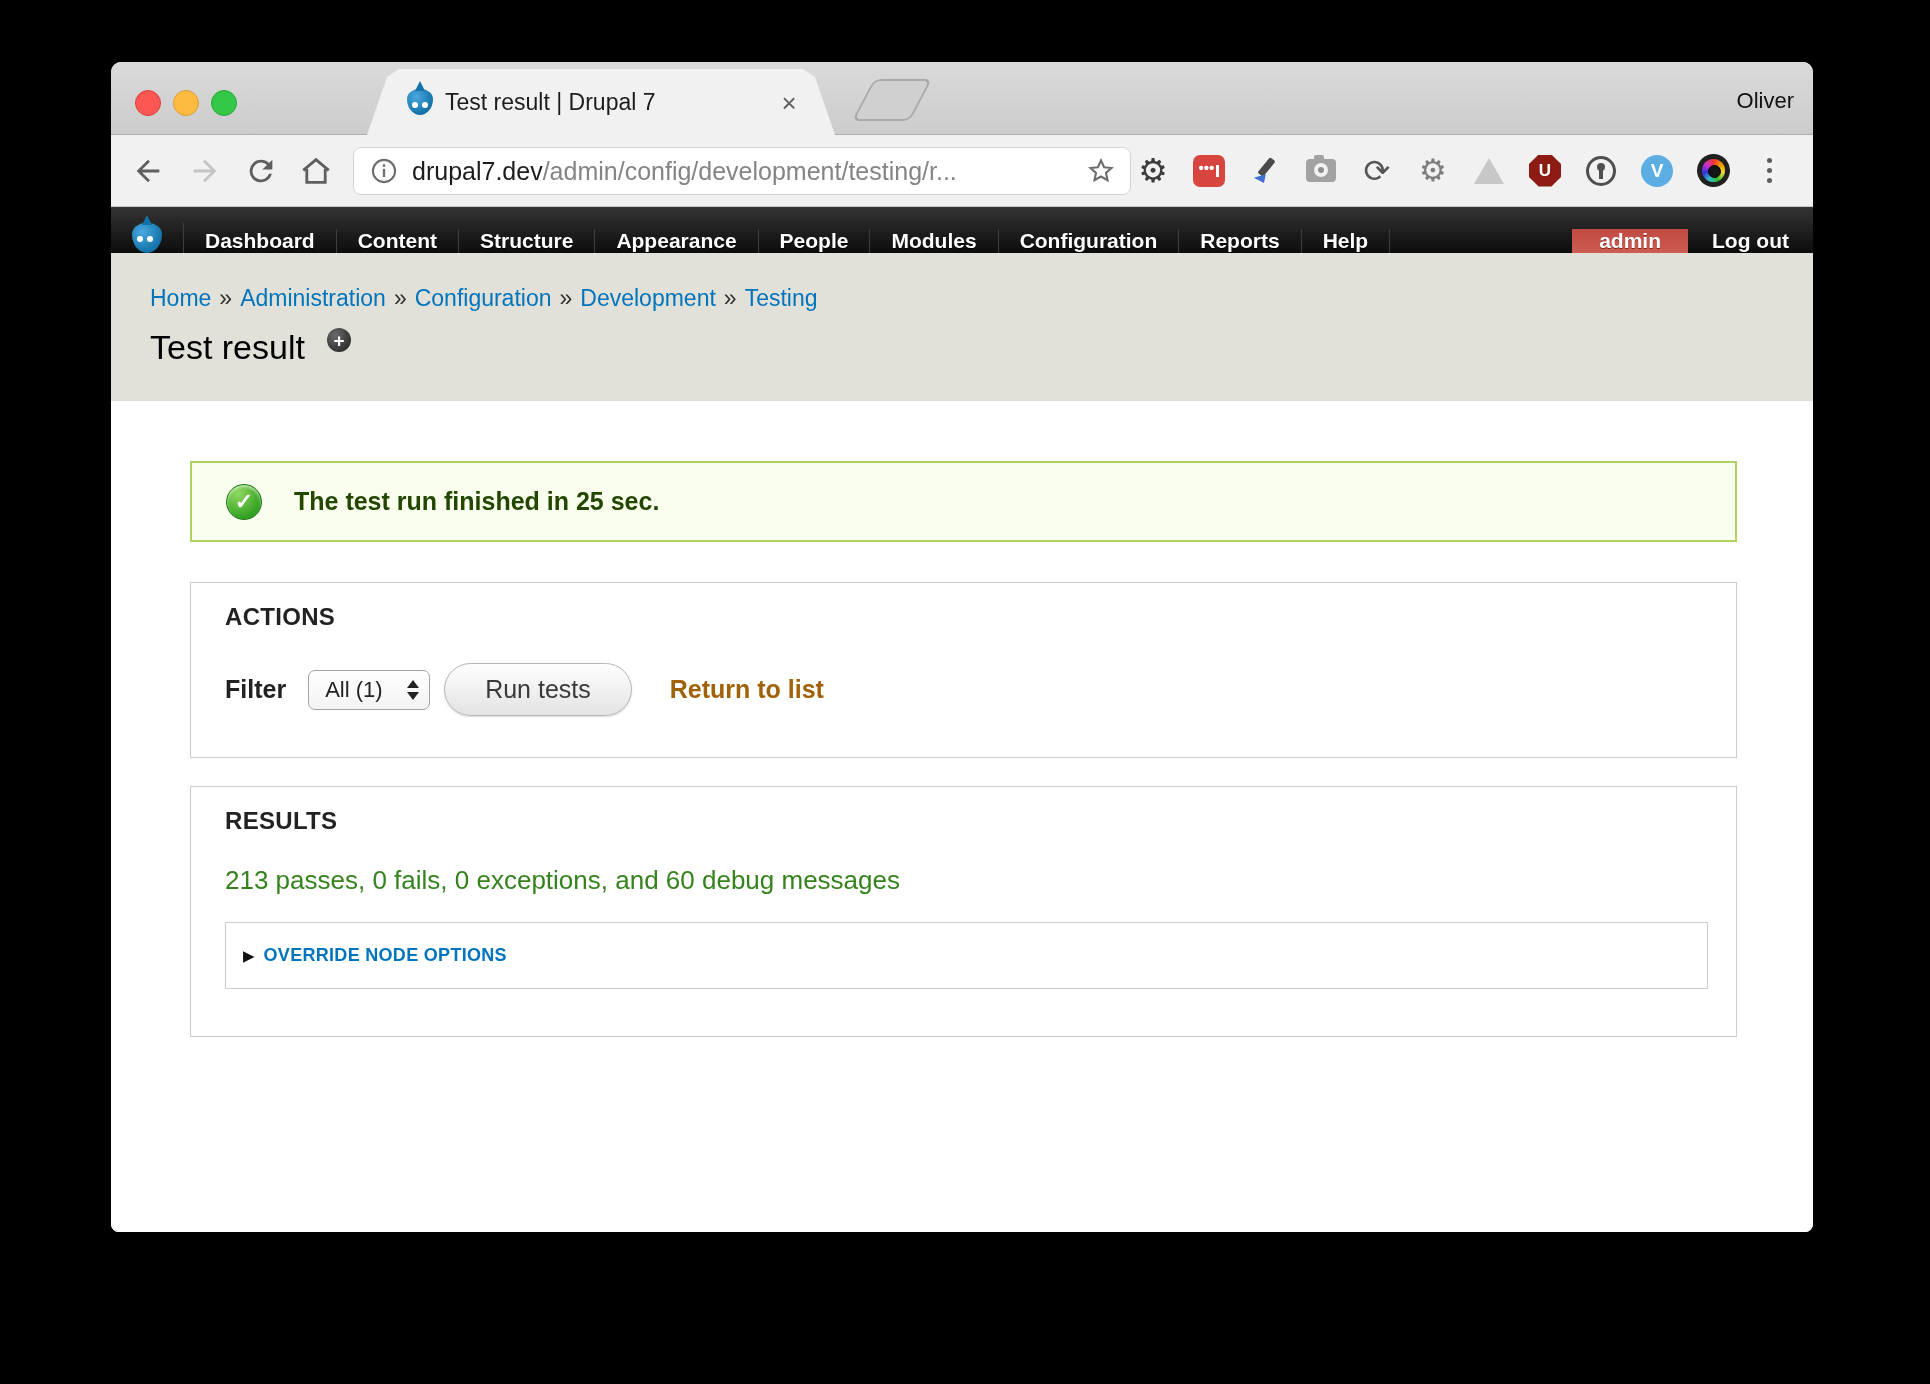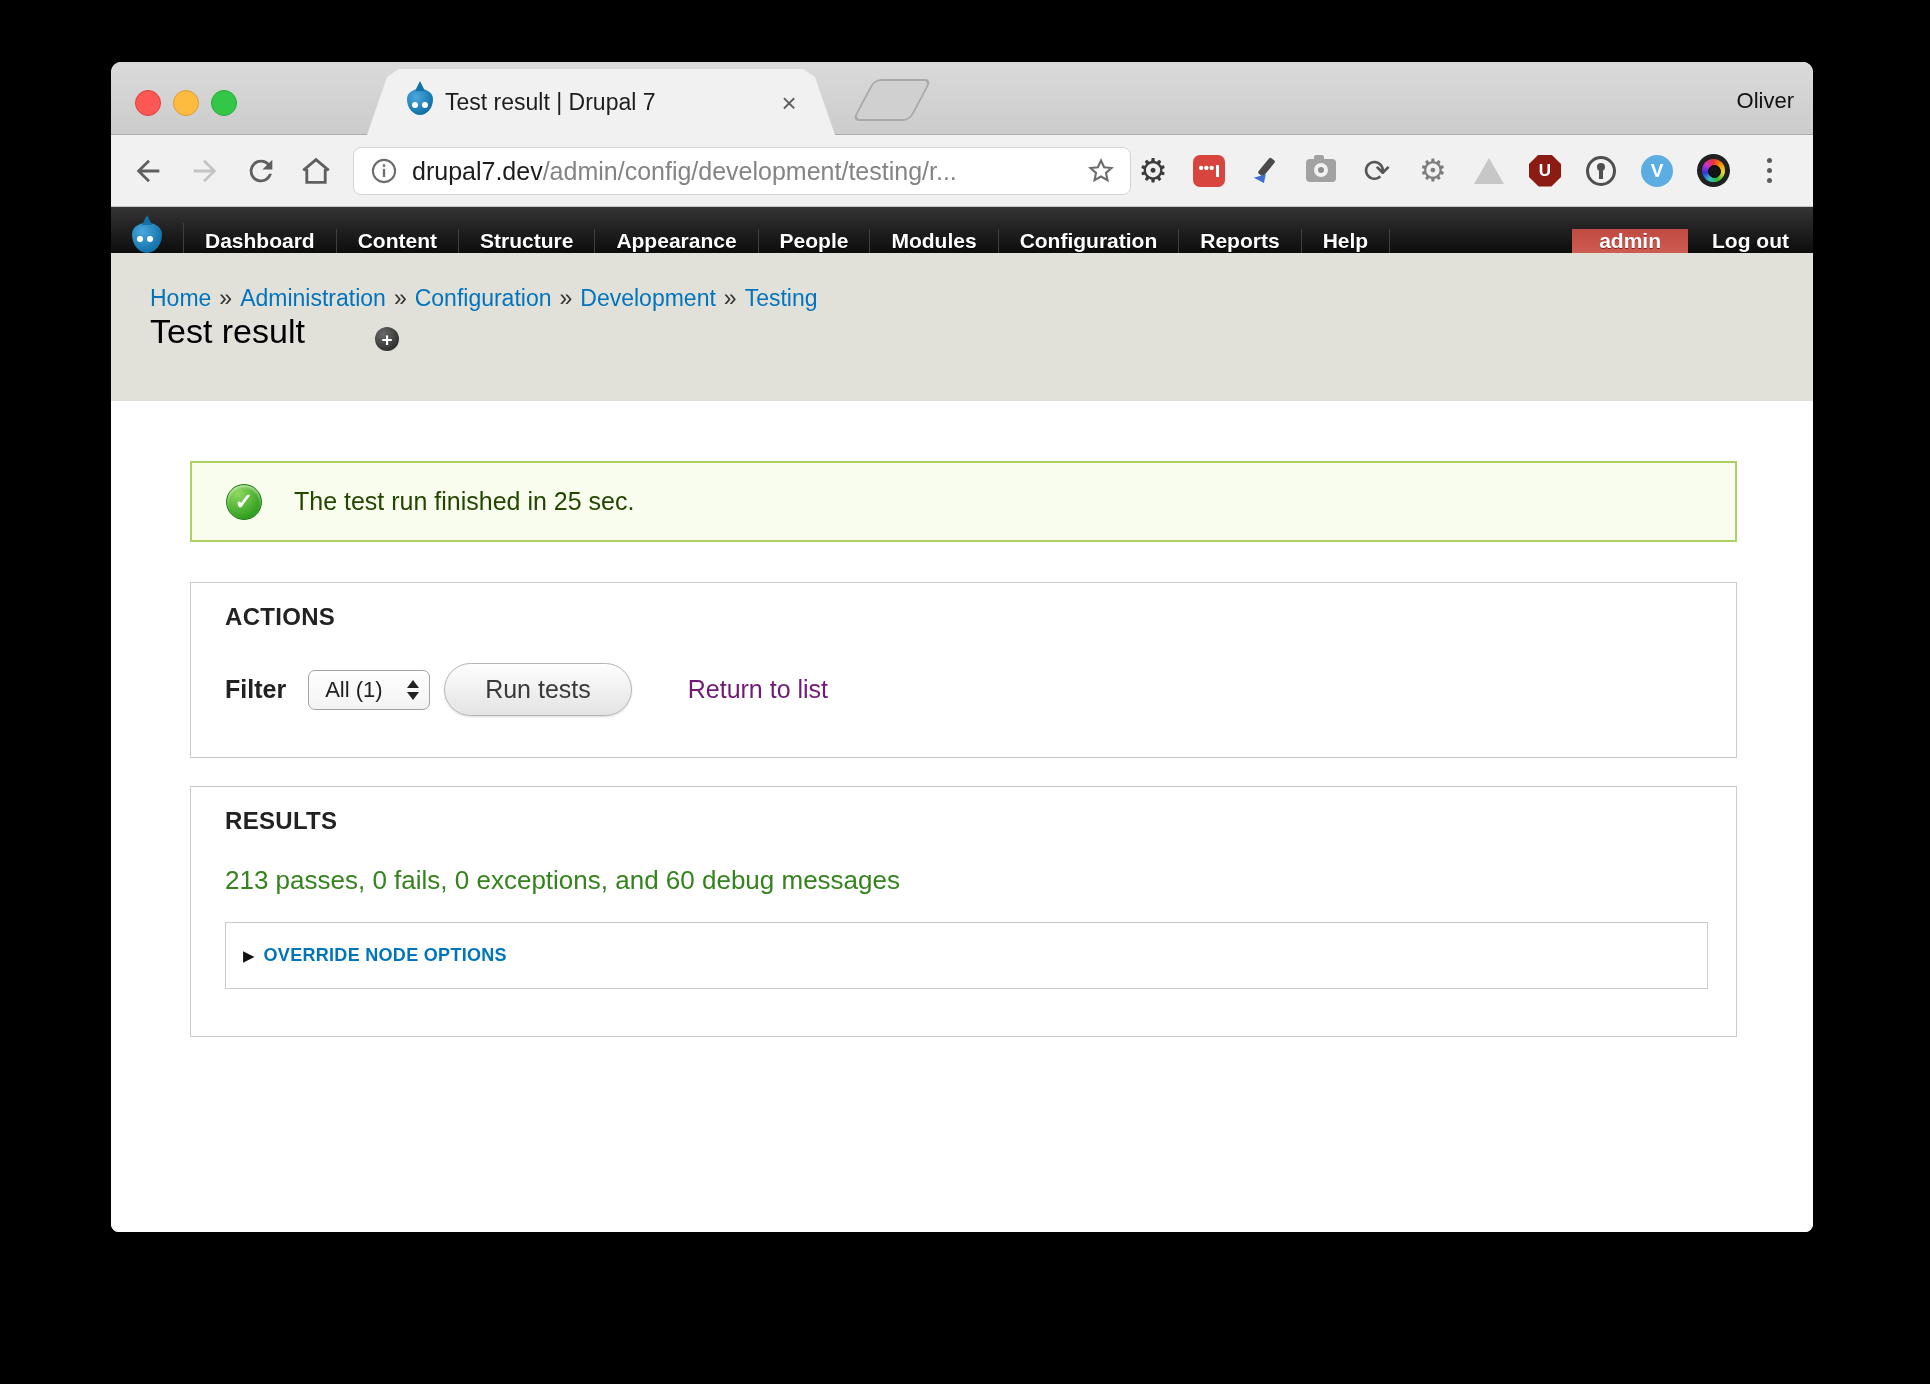--- a/index.html
+++ b/index.html
@@ -123,42 +123,42 @@
     background:linear-gradient(#bf4a41,#cd5c52);text-shadow:0 1px 0 #7c241d;
   }
   .dbar-logout{display:flex;align-items:center;padding:0 24px;font-size:21px;font-weight:bold;text-shadow:0 1px 0 #000;}
   
   .band{
     height:148px;flex:0 0 148px;background:#e2e1d9;padding-left:39px;box-sizing:border-box;
   }
   .breadcrumb{padding-top:32px;font-size:23px;color:#2a2a2a;}
   .breadcrumb a{color:#0074bd;text-decoration:none;}
   .crumb-sep{margin:0 8px;color:#333;}
-  .title-row{display:flex;align-items:flex-end;gap:48px;}
+  .title-row{margin-top:16px;display:flex;align-items:flex-start;}
   .page-title{font-size:34px;font-weight:400;color:#000;letter-spacing:0;margin:0;}
   .ctx-plus{
     margin-left:22px;width:24px;height:24px;border-radius:50%;
     background:radial-gradient(circle at 35% 30%,#6a6a6a,#1c1c1c);
     color:#fff;font-size:19px;font-weight:bold;display:flex;align-items:center;justify-content:center;line-height:1;
   }
   
   .content{flex:1;background:#fff;padding:0 76px 0 79px;box-sizing:border-box;}
   .status-box{
     margin-top:60px;height:81px;box-sizing:border-box;
     background:#f8fdee;border:2px solid #aed161;
     display:flex;align-items:center;
   }
   .check-circle{
     margin-left:34px;width:36px;height:36px;border-radius:50%;flex:0 0 36px;
     background:radial-gradient(circle at 32% 25%,#8fd95f,#2f9e1f 75%);
     border:1px solid #1d7a12;box-sizing:border-box;
     color:#fff;font-size:22px;font-weight:bold;display:flex;align-items:center;justify-content:center;
     box-shadow:inset 0 2px 3px rgba(255,255,255,.6);
   }
-  .status-text{margin-left:32px;font-size:25px;font-weight:400;color:#234600;}
+  .status-text{margin-left:32px;font-size:25px;font-weight:700;color:#234600;}
   .panel{
     border:1px solid #cccccc;box-sizing:border-box;background:#fff;
     padding:20px 28px 0 34px;
   }
   .panel-actions{margin-top:40px;height:176px;}
   .panel-results{margin-top:28px;height:251px;}
   .panel-heading{font-size:24px;font-weight:bold;color:#222;letter-spacing:.3px;}
   .filter-row{margin-top:32px;display:flex;align-items:center;}
   .filter-label{font-size:25px;font-weight:bold;color:#222;}
   .select{
@@ -169,21 +169,21 @@
   .select-value{margin-left:16px;font-size:22px;color:#222;}
   .spinner{position:absolute;right:10px;top:9px;display:flex;flex-direction:column;gap:4px;}
   .spin-up{width:0;height:0;border-left:6px solid transparent;border-right:6px solid transparent;border-bottom:8px solid #222;}
   .spin-down{width:0;height:0;border-left:6px solid transparent;border-right:6px solid transparent;border-top:8px solid #222;}
   .run-btn{
     margin-left:14px;height:53px;padding:0 40px;border-radius:27px;
     background:linear-gradient(#fefefe,#e3e3e3);border:1px solid #b5b5b5;
     font-size:25px;color:#3a3a3a;font-family:"Liberation Sans",sans-serif;
     box-shadow:0 1px 2px rgba(0,0,0,.15);
   }
-  .return-link{margin-left:56px;font-size:25px;color:#701a75;text-decoration:none;}
+  .return-link{margin-left:38px;font-size:25px;color:#a16207;text-decoration:none;font-weight:bold;}
   .summary-green{margin-top:30px;font-size:26px;color:#35831d;}
   .fieldset-collapsed{
     margin-top:26px;height:67px;border:1px solid #cccccc;box-sizing:border-box;
     display:flex;align-items:center;padding-left:17px;
   }
   .tri{font-size:15px;color:#111;margin-right:9px;}
   .fieldset-label{font-size:18px;font-weight:bold;color:#0074bd;letter-spacing:.3px;text-decoration:none;}
   a{cursor:pointer;}
 </style>
 </head>

